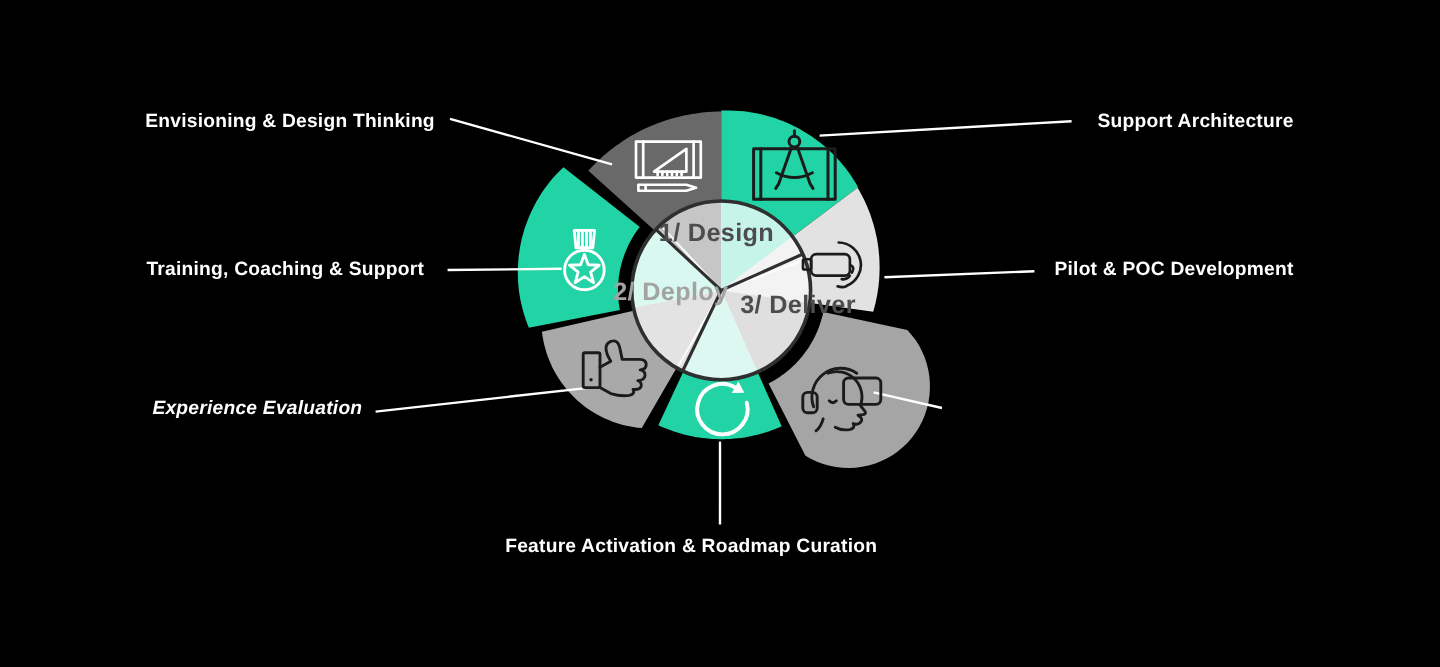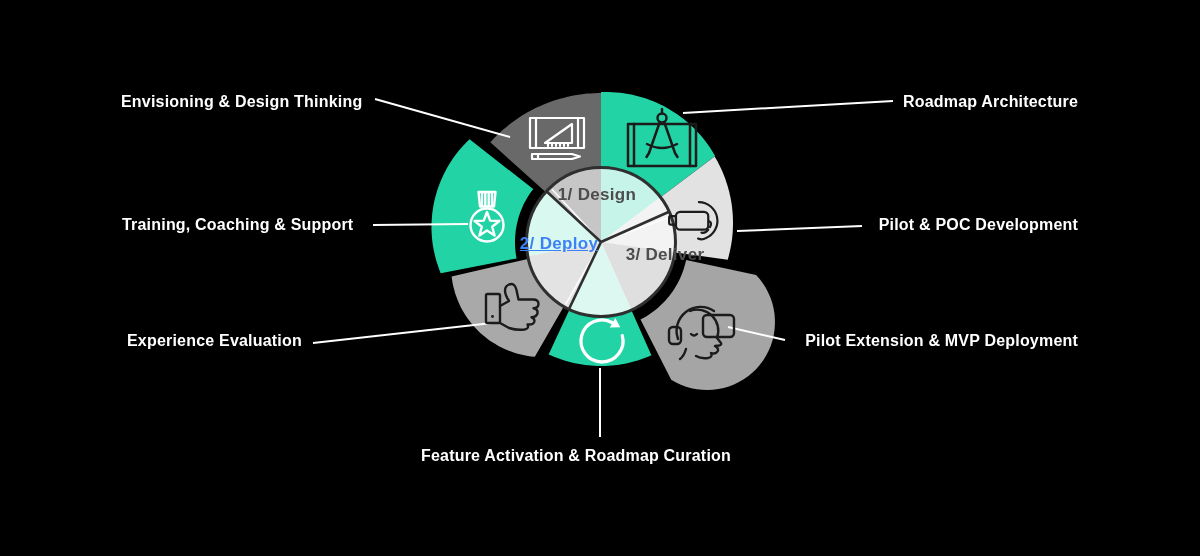--- a/index.html
+++ b/index.html
@@ -7,25 +7,25 @@
          font-family:"Liberation Sans",sans-serif;}
   .stage svg{position:absolute;left:0;top:0;}
   .seg-label{position:absolute;font-weight:700;font-size:16px;letter-spacing:.2px;
              color:#fff;white-space:nowrap;line-height:18px;}
   .seg-label.right{text-align:right;}
   .seg-label.center{transform:translateX(-50%);}
   #lbl-envisioning{left:121px;top:93px;}
   #lbl-solution{right:122px;top:93px;}
   #lbl-training{left:122px;top:216px;}
   #lbl-pilot_poc{right:122px;top:216px;}
-  #lbl-experience{left:127px;top:332px;}
+  #lbl-experience{left:127px;top:332px;font-style:italic;}
   #lbl-pilot_ext{right:122px;top:332px;}
   #lbl-feature{left:576px;top:447px;}
   .phase-label{position:absolute;transform:translate(-50%,-50%);font-weight:700;
-               font-size:17px;letter-spacing:.3px;color:#4d4d4d;white-space:nowrap;}
+               font-size:21px;letter-spacing:.3px;color:#4d4d4d;white-space:nowrap;}
   #ph-design{left:597px;top:195px;}
   #ph-deploy{left:559px;top:244px;}
   #ph-deliver{left:665px;top:255px;}
 </style>
 </head>
 <body>
 
 <div class="stage" style="background: rgb(0, 0, 0);">
   <div id="svg-host">
       <svg width="1200" height="556" viewBox="0 0 1200 556">
@@ -112,23 +112,22 @@
             <path d="M-8.5,-27 H8.5 L7,-12.5 H-7 Z"></path>
             <path d="M-5,-26 V-14 M-1.7,-26 V-13 M1.7,-26 V-13 M5,-26 V-14"></path>
             <circle cx="0" cy="6" r="16.5"></circle>
             <path d="M0,-7 L3.2,1.6 L12.4,2 L5.2,7.7 L7.6,16.5 L0,11.5 L-7.6,16.5 L-5.2,7.7 L-12.4,2 L-3.2,1.6 Z"></path>
           </g>
         </g>
       </svg>
     </div>
 
   <div class="seg-label" id="lbl-envisioning">Envisioning &amp; Design Thinking</div>
-  <div class="seg-label right" id="lbl-solution">Roadmap Architecture</div>
+  <div class="seg-label right" id="lbl-solution">Support Architecture</div>
   <div class="seg-label right" id="lbl-pilot_poc">Pilot &amp; POC Development</div>
   <div class="seg-label" id="lbl-training">Training, Coaching &amp; Support</div>
   <div class="seg-label" id="lbl-experience">Experience Evaluation</div>
-  <div class="seg-label right" id="lbl-pilot_ext">Pilot Extension &amp; MVP Deployment</div>
   <div class="seg-label center" id="lbl-feature">Feature Activation &amp; Roadmap Curation</div>
 
   <div class="phase-label" id="ph-design" style="color: rgb(77, 77, 77);">1/ Design</div>
-  <div class="phase-label" id="ph-deploy" style="color: #3b82f6; text-decoration: underline;">2/ Deploy</div>
+  <div class="phase-label" id="ph-deploy" style="color: #a3a3a3;">2/ Deploy</div>
   <div class="phase-label" id="ph-deliver" style="color: rgb(77, 77, 77);">3/ Deliver</div>
 </div>
 
 </body></html>

